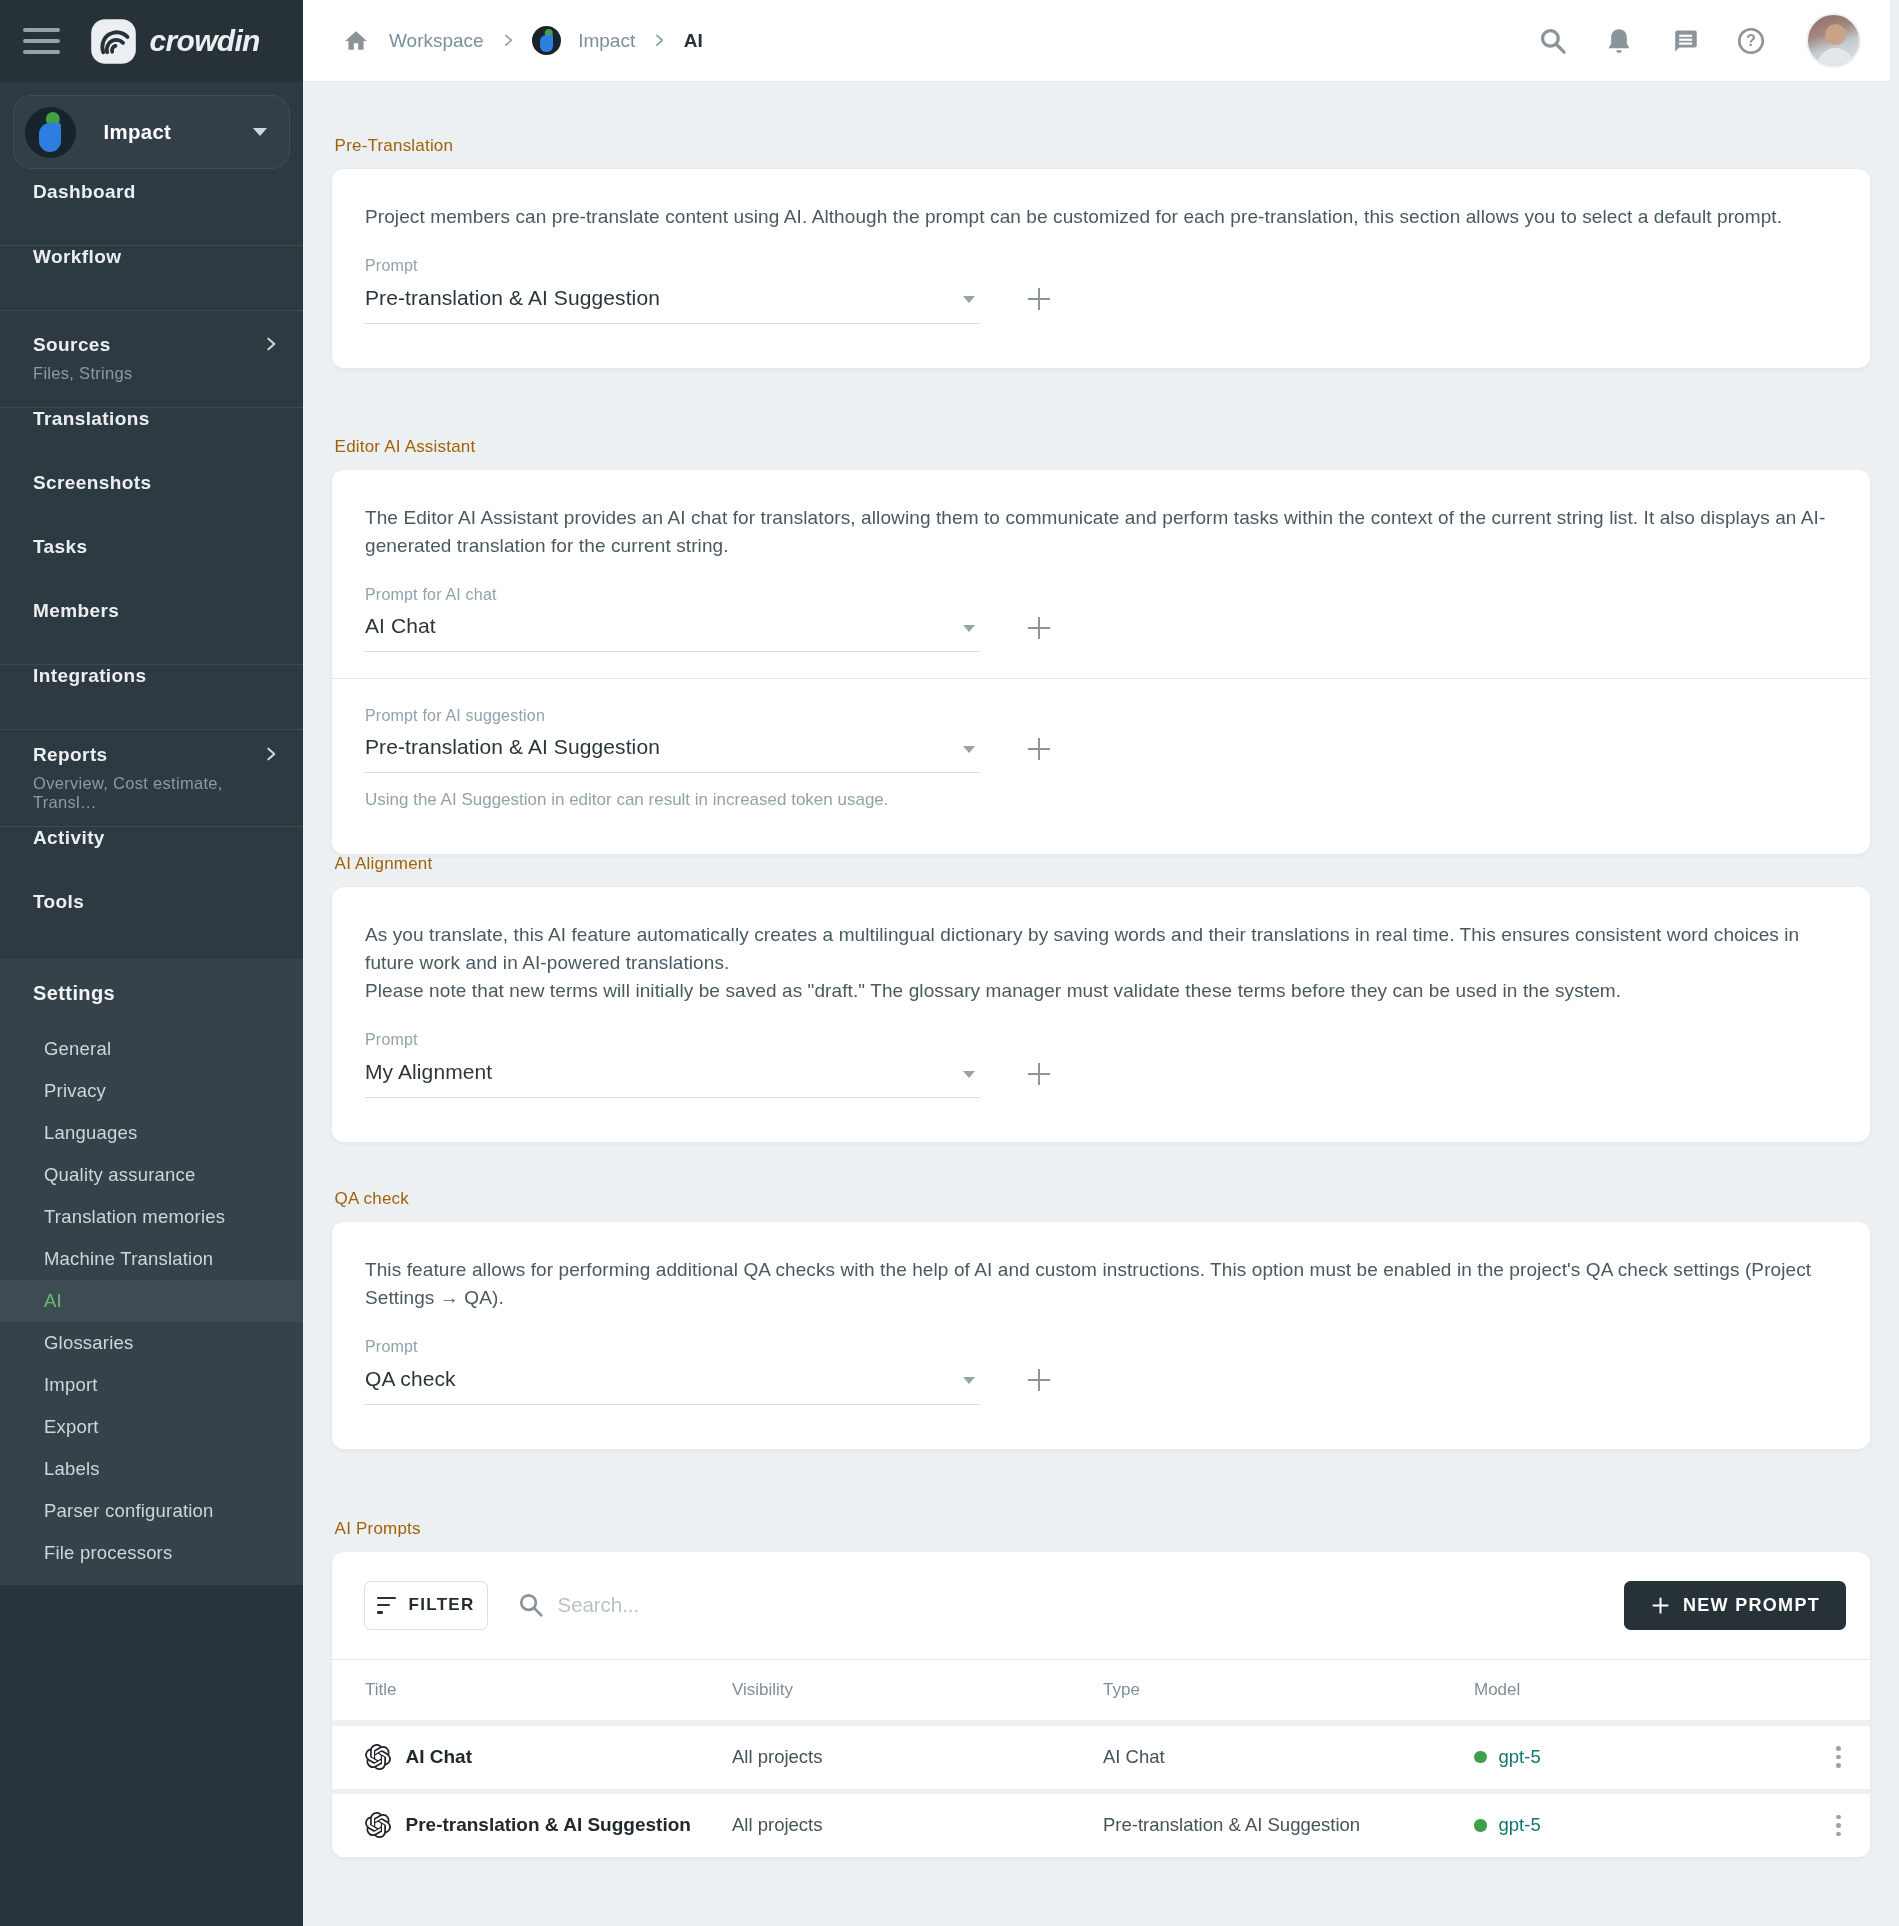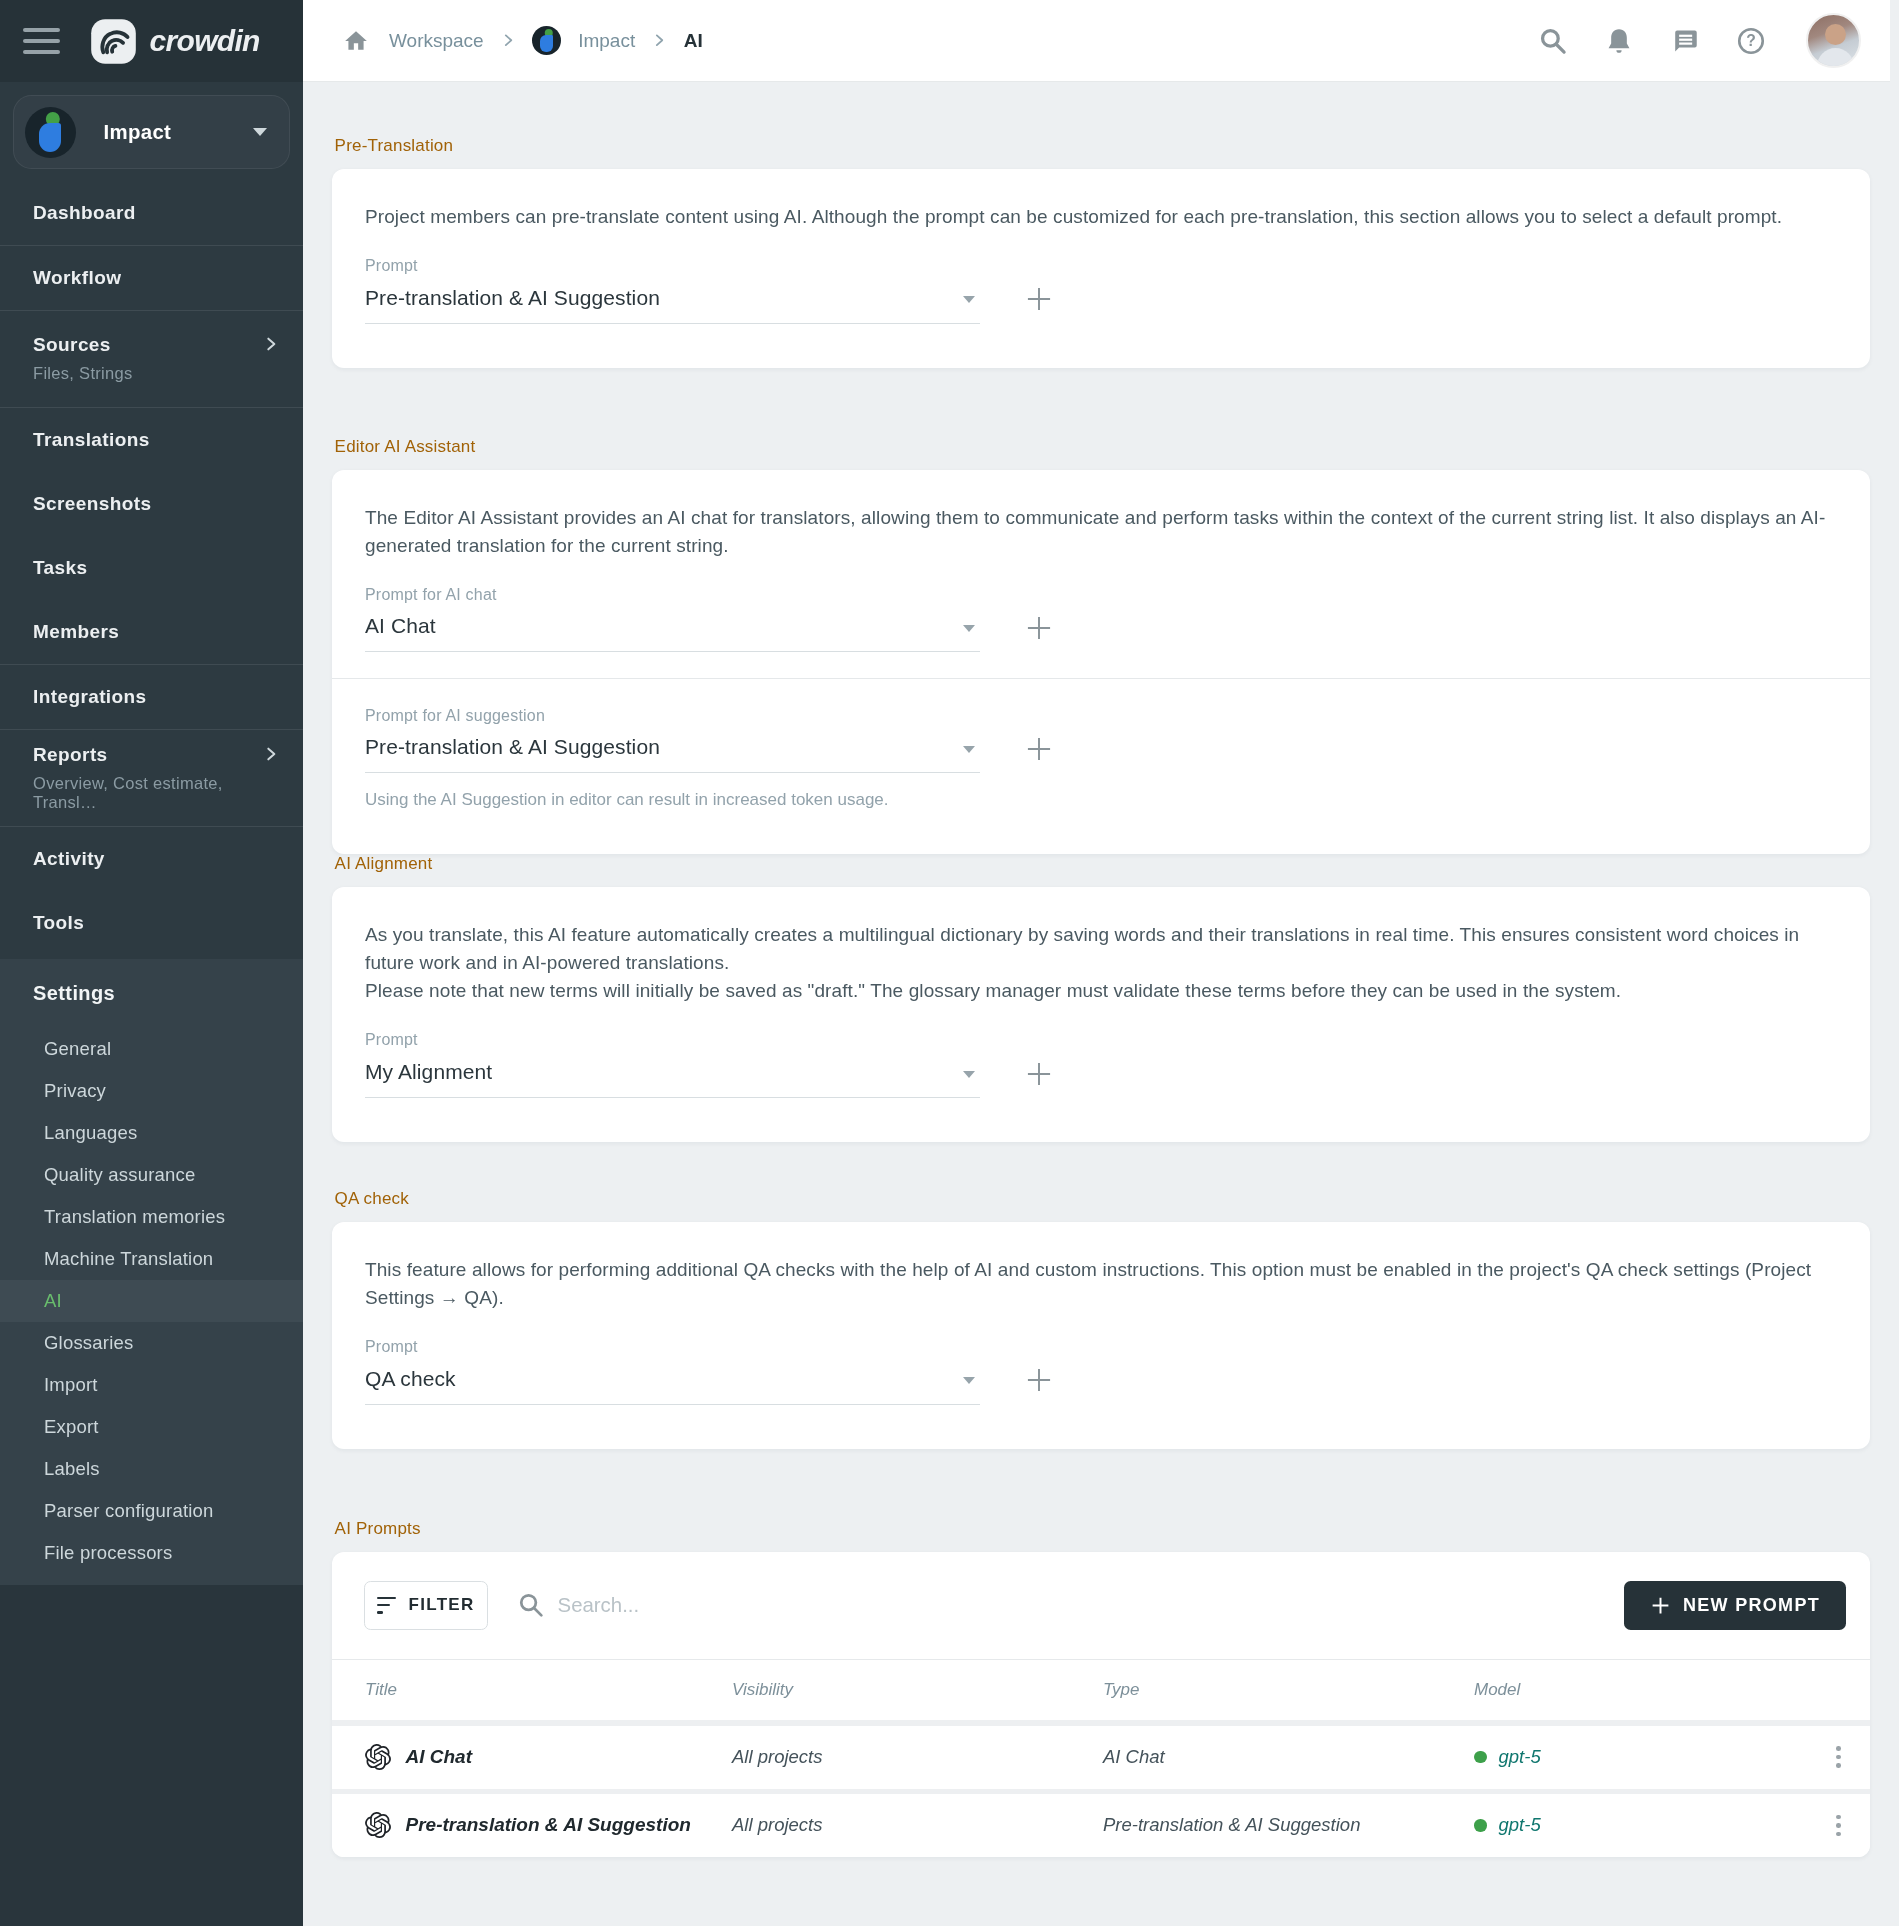--- a/index.html
+++ b/index.html
@@ -25,21 +25,21 @@
   .pavatar .pdot { position:absolute; top:5.3px; left:50%; transform:translateX(-30%);
     width:14px; height:14px; border-radius:50%; background:#43a047; }
   .pavatar .pdrop { position:absolute; bottom:6px; left:14px; width:22.4px; height:29px;
     background:#2e7de0; border-radius:11.2px 2.6px 11.2px 11.2px; }
   .pill-name { margin-left:28px; font-size:20.4px; font-weight:700; color:#ffffff; letter-spacing:0.3px; }
   .pill-caret { margin-left:auto; width:0; height:0;
     border-left:7.3px solid transparent; border-right:7.3px solid transparent;
     border-top:8.6px solid #cfd8dc; }
 
   .nav { margin-top:12px; }
-  .nav-item { height:64px; display:flex; align-items:center;
+  .nav-item { height:64px; display:flex; align-items:flex-start;
     padding:0 24px 0 33px; cursor:pointer; }
   .nav-item .lbl { font-size:19px; font-weight:600; color:#eceff1; letter-spacing:0.4px; }
   .nav-item-sub { height:97px; flex-direction:column; align-items:stretch; justify-content:center; }
   .nav-line { display:flex; align-items:center; }
   .nav-sub { font-size:16.5px; color:#8b9ba3; margin-top:8px; letter-spacing:0.3px; }
   .nav-chev { margin-left:auto; }
   .nav-divider { height:0.7px; background:rgba(255,255,255,0.09); }
 
   .settings-block { background:#35424a; margin-top:4px; padding-bottom:10.6px; }
   .settings-title { height:69px; display:flex; align-items:center; padding-left:33px;
@@ -108,21 +108,21 @@
   .searchbox { flex:1; display:flex; align-items:center; margin-left:29px; gap:13px; }
   .searchbox input { border:none; outline:none; font-size:20.4px; color:#44525a; width:60%;
     font-family:"Liberation Sans",sans-serif; background:transparent; }
   .searchbox input::placeholder { color:#b9c2c7; }
   .new-prompt-btn { height:49px; display:flex; align-items:center; gap:12px; padding:0 26px;
     background:#263238; color:#fff; border:none; border-radius:6.6px; cursor:pointer; }
   .new-prompt-btn .nplabel { font-size:18px; font-weight:700; letter-spacing:1.3px;
     color:#fff; font-family:"Liberation Sans",sans-serif; }
   .t-sep { height:0.7px; background:#e6e9eb; }
   .t-head, .t-row { display:grid; grid-template-columns:367px 371px 371px 1fr 63px;
-    align-items:center; padding-left:33px;font-style:italic; }
+    align-items:center; padding-left:33px; }
   .t-head { height:61px; }
   .t-head .th { font-size:17px; color:#7d909a; }
   .t-band { height:5.3px; background:#edeff1; }
   .t-row { height:63px; background:#fff; }
   .cell-title { display:flex; align-items:center; gap:14.5px; font-size:19px; font-weight:700; color:#20292e; }
   .cell { font-size:18.5px; color:#44525a; }
   .cell-model { display:flex; align-items:center; gap:12px; font-size:18.5px; color:#0f766e; }
   .gdot { width:12.5px; height:12.5px; border-radius:50%; background:#3da04a; }
   .kebab { display:flex; flex-direction:column; gap:4px; align-items:center; cursor:pointer;
     justify-self:center; padding:6.6px; }

